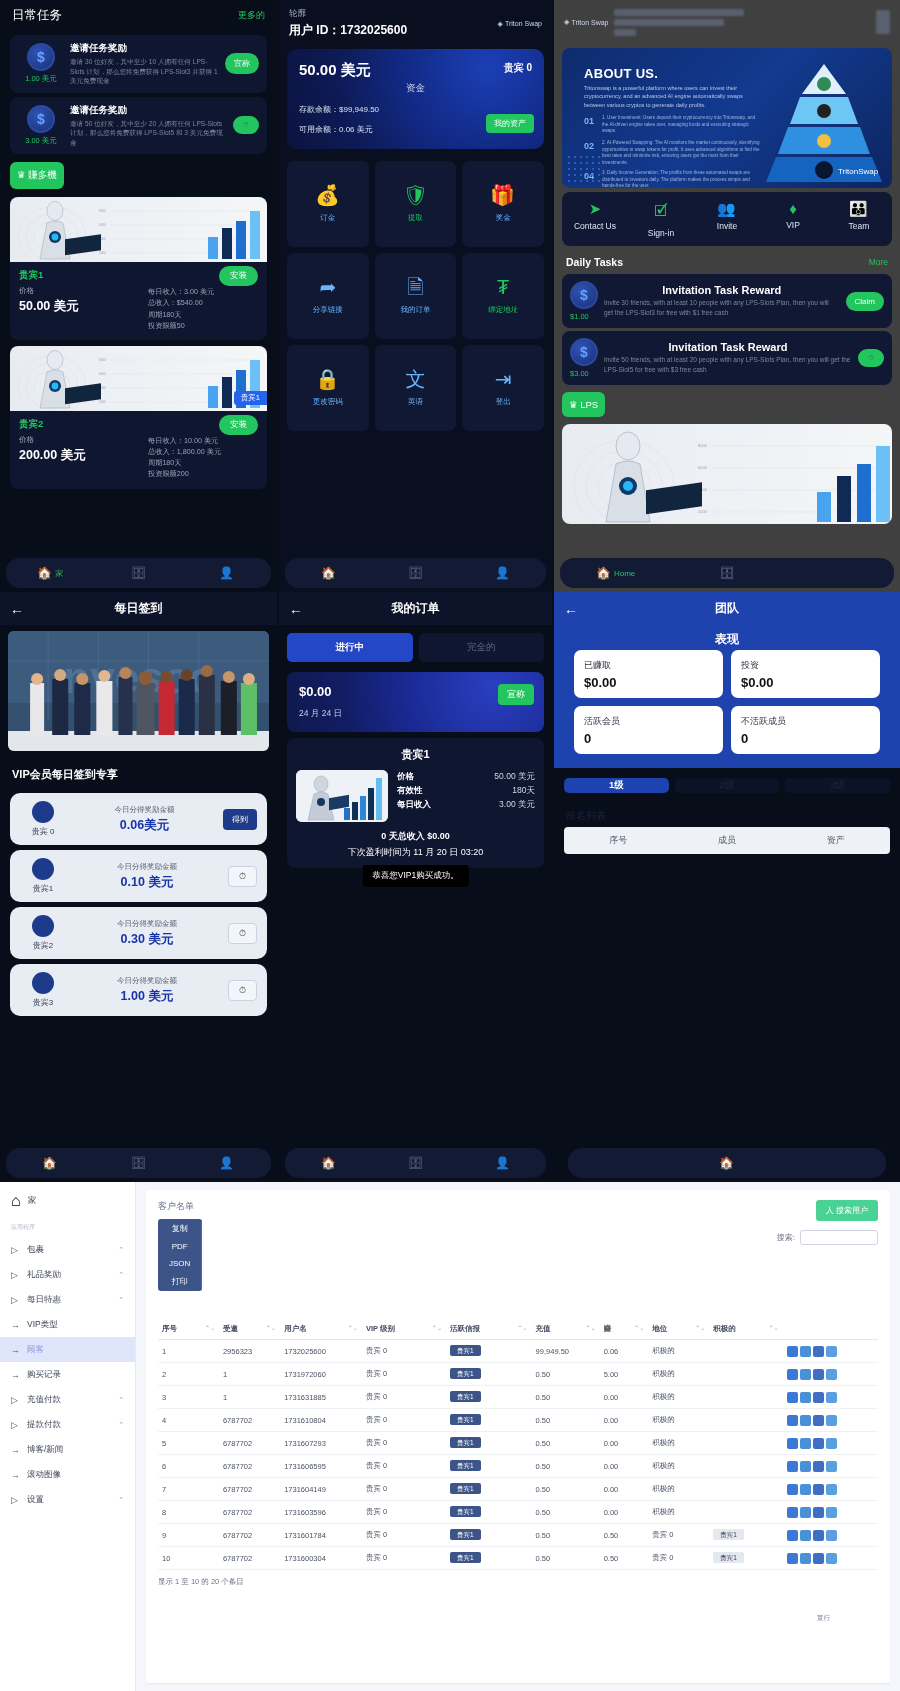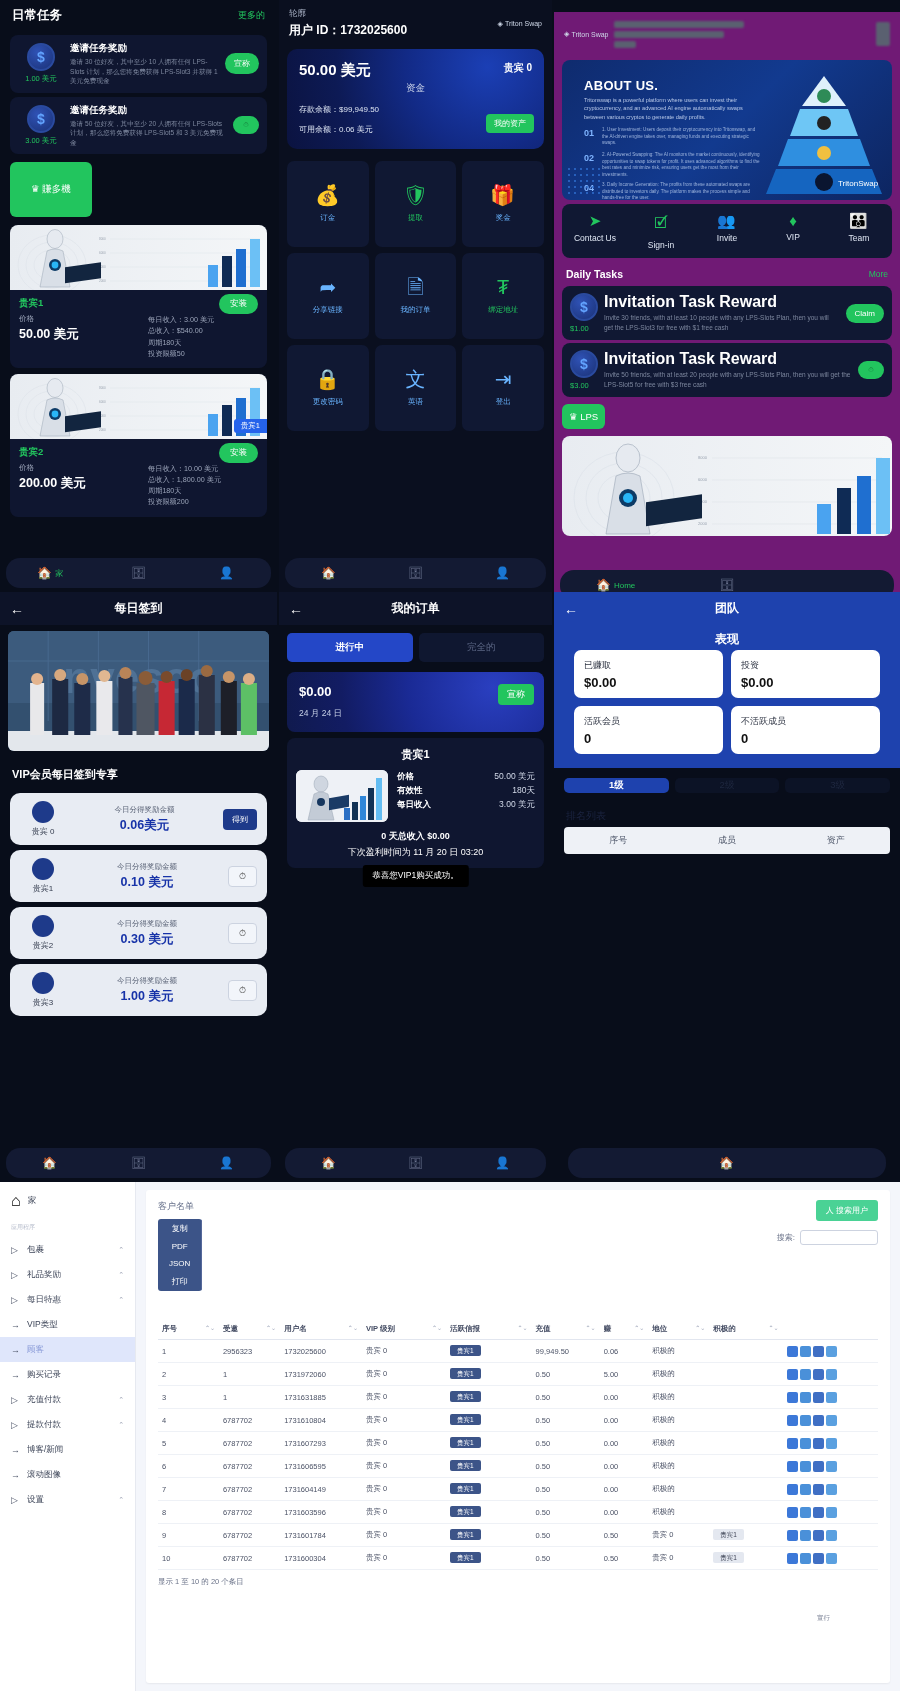--- a/index.html
+++ b/index.html
@@ -12,21 +12,21 @@
 
   
   .mob { background:#0b1020; }
   .mob-head { background:#0d1328; padding:8px 10px; display:flex; align-items:center; }
   .mob-title { color:#fff; font-size:12px; font-weight:bold; flex:1; text-align:center; }
   .back-arrow { color:#fff; font-size:14px; width:18px; }
 
   
   .p1 { left:0; top:0; width:277px; height:592px; background:#080d1a; }
   .p1 .hdr { display:flex; justify-content:space-between; align-items:center; padding:7px 12px; }
-  .p1 .hdr h2 { color:#fff; font-size:12.5px; font-weight:bold; }
+  .p1 .hdr h2 { color:#fff; font-size:12.5px; font-weight:normal; }
   .p1 .hdr .more { color:#22c55e; font-size:9px; }
   .task {
     margin:4px 10px; background:#0f1630; border-radius:8px;
     display:flex; align-items:center; padding:7px 8px; position:relative;
   }
   .task .coin-wrap { width:46px; text-align:center; flex-shrink:0; }
   .coin {
     width:28px;height:28px;border-radius:50%;
     background:radial-gradient(circle at 35% 30%,#2f52b5,#1b3278);
     border:2px solid #2a4a9e; margin:0 auto;
@@ -37,21 +37,21 @@
   .task .body { flex:1; padding:0 6px; }
   .task .body h3 { color:#fff; font-size:9.5px; margin-bottom:2px; }
   .task .body p { color:#7d879e; font-size:6.6px; line-height:1.45; }
   .pill {
     background:#22c55e;color:#fff;font-size:8px;border-radius:12px;
     padding:5px 9px; border:none; flex-shrink:0; min-width:26px; text-align:center;
   }
   .pill.dim { background:#22c55e; color:#17833f; font-size:7px; }
   .big-green {
     display:block; margin:8px 10px; background:#22c55e; color:#fff;
-    border-radius:6px; text-align:center; padding:21px; font-size:9.5px; border:none;
+    border-radius:6px; text-align:center; padding:7px; font-size:9.5px; border:none;
   }
   .plan-card { margin:6px 10px; background:#0f1630; border-radius:8px; overflow:hidden; }
   .plan-img { height:65px; position:relative; background:linear-gradient(90deg,#e8ecf1 0%,#f4f6f8 100%); }
   .plan-body { padding:7px 9px 9px; display:flex; flex-wrap:wrap; position:relative; }
   .plan-tier { color:#22c55e; font-size:9.5px; font-weight:bold; width:100%; margin-bottom:4px; }
   .plan-left { flex:1; }
   .plan-left .lbl { color:#9aa3b8; font-size:7.5px; }
   .plan-left .val { color:#fff; font-size:12.5px; font-weight:bold; margin-top:2px; }
   .plan-right { width:110px; color:#9aa3b8; font-size:7.2px; line-height:1.55; }
   .plan-btn { position:absolute; right:9px; top:4px; background:#22c55e;color:#fff;
@@ -87,21 +87,21 @@
   .vip-tag { position:absolute; right:12px; top:12px; color:#fff; font-size:10px; font-weight:bold; }
   .asset-btn { position:absolute; right:10px; bottom:16px; background:#22c55e; color:#fff;
      font-size:8px; padding:4px 8px; border-radius:4px; border:none; }
   .grid { display:grid; grid-template-columns:repeat(3,1fr); gap:6px; padding:8px; }
   .gcell { background:#101833; border-radius:7px; height:86px; display:flex;
     flex-direction:column; align-items:center; justify-content:center; gap:8px; }
   .gcell .lab { font-size:7.5px; }
   .ic { font-size:20px; line-height:1; }
 
   
-  .p3 { left:554px; top:12px; width:346px; height:592px; background:#701a75; }
+  .p3 { left:554px; top:0; width:346px; height:592px; background:#404040; }
   .p3-top { height:44px; display:flex; align-items:center; padding:0 10px; gap:6px; }
   .blur { background:#5a6070; border-radius:2px; filter:blur(1.2px); }
   .about {
     margin:4px 8px; height:140px; border-radius:8px; position:relative; overflow:hidden;
     background:linear-gradient(135deg,#0f2b6e 0%,#123a8f 50%,#0d2560 100%);
   }
   .about h3 { position:absolute; left:22px; top:18px; color:#fff; font-size:13px;
     font-weight:bold; letter-spacing:.3px; }
   .about p.lead { position:absolute; left:22px; top:36px; width:175px; color:#b8c8e8;
     font-size:5.6px; line-height:1.5; }
@@ -109,21 +109,21 @@
   .about .ntxt { position:absolute; left:40px; width:160px; color:#9db4dd; font-size:4.6px; line-height:1.45; }
   .pyr { position:absolute; right:8px; top:14px; width:120px; height:122px; }
   .nav5 { margin:4px 8px; background:#101833; border-radius:8px; display:flex; padding:8px 0; }
   .nav5 .n { flex:1; text-align:center; color:#dfe6f3; font-size:8.5px; }
   .nav5 .n .gi { color:#22c55e; font-size:15px; display:block; margin-bottom:3px; }
   .dt-head { display:flex; justify-content:space-between; align-items:center; padding:6px 12px 3px; }
   .dt-head h4 { color:#fff; font-size:10.5px; }
   .dt-head .more { color:#22c55e; font-size:8.5px; }
   .task2 { margin:3px 8px; background:#101833; border-radius:8px; display:flex;
      align-items:center; padding:7px 8px; }
-  .task2 .body h3 { color:#fff; font-size:16px; margin-bottom:2px; }
+  .task2 .body h3 { color:#fff; font-size:11px; margin-bottom:2px;text-align:center; }
   .task2 .body p { color:#7d879e; font-size:6.5px; line-height:1.5; }
   .lps-btn { display:block; margin:7px 8px; background:#22c55e; color:#fff; border:none;
      border-radius:6px; text-align:center; padding:7px; font-size:9.5px; }
   .p3-plan { margin:4px 8px; height:100px; border-radius:8px;
      background:linear-gradient(90deg,#e8ecf1,#f4f6f8); position:relative; overflow:hidden; }
 
   
   .p4 { left:0; top:592px; width:277px; height:590px; background:#080d1a; }
   .photo { margin:6px 8px; height:120px; border-radius:6px; overflow:hidden; position:relative;
      background:linear-gradient(170deg,#37506e 0%,#2b3f5c 45%,#1d2c44 100%); }

